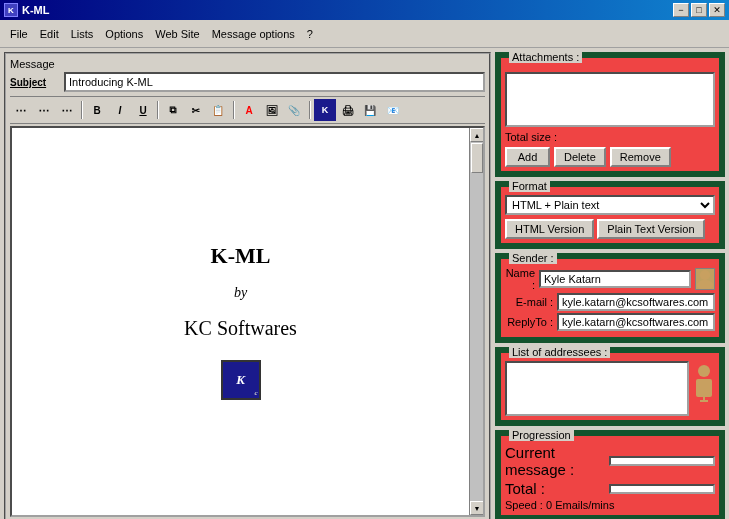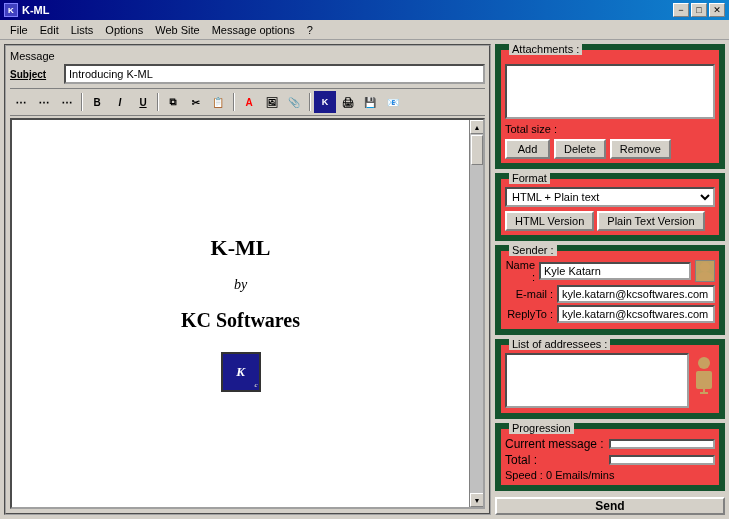--- a/index.html
+++ b/index.html
@@ -60,21 +60,21 @@
       cursor: pointer;
       color: black;
     }
 
     
     .menu-bar {
       background: #d4d0c8;
       display: flex;
       align-items: center;
       padding: 2px 4px;
-      height: 20px;
+      height: 28px;
       border-bottom: 1px solid #a0a0a0;
     }
     .menu-item {
       padding: 2px 6px;
       cursor: pointer;
       font-size: 11px;
       color: black;
     }
 
     
@@ -181,21 +181,21 @@
       margin-bottom: 16px;
     }
     .editor-content-by {
       font-size: 14px;
       font-style: italic;
       text-align: center;
       margin-bottom: 16px;
     }
     .editor-content-company {
       font-size: 20px;
-      font-weight: bold;
+      font-weight: normal;
       text-align: center;
       margin-bottom: 20px;
     }
     .editor-logo {
       width: 40px;
       height: 40px;
       border: 2px solid #333;
       background: #1a1a8c;
       display: flex;
       align-items: center;
@@ -391,21 +391,21 @@
     .progression-box {
       padding-top: 8px;
     }
     .prog-row {
       display: flex;
       align-items: center;
       margin-bottom: 2px;
       gap: 4px;
     }
     .prog-label {
-      font-size: 12px;
+      font-size: 15px;
       width: 100px;
     }
     .prog-bar {
       flex: 1;
       height: 10px;
       border: 2px inset #a0a0a0;
       background: white;
     }
     .prog-speed {
       font-size: 11px;

